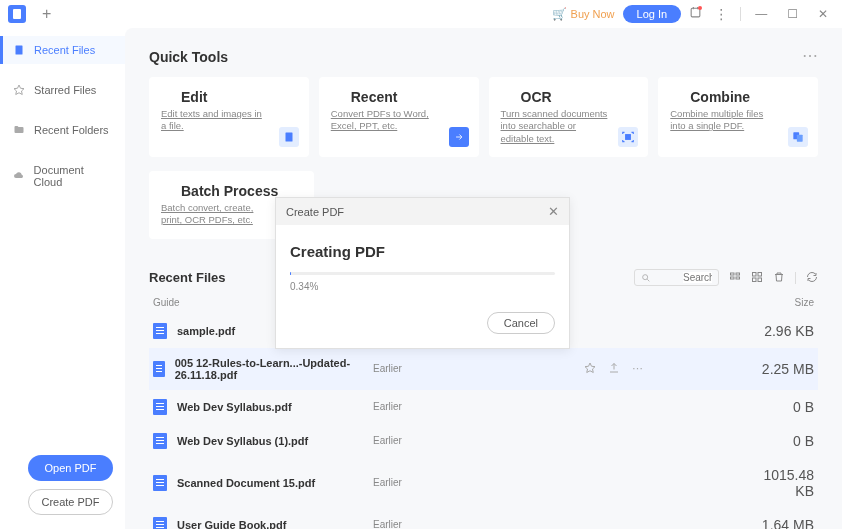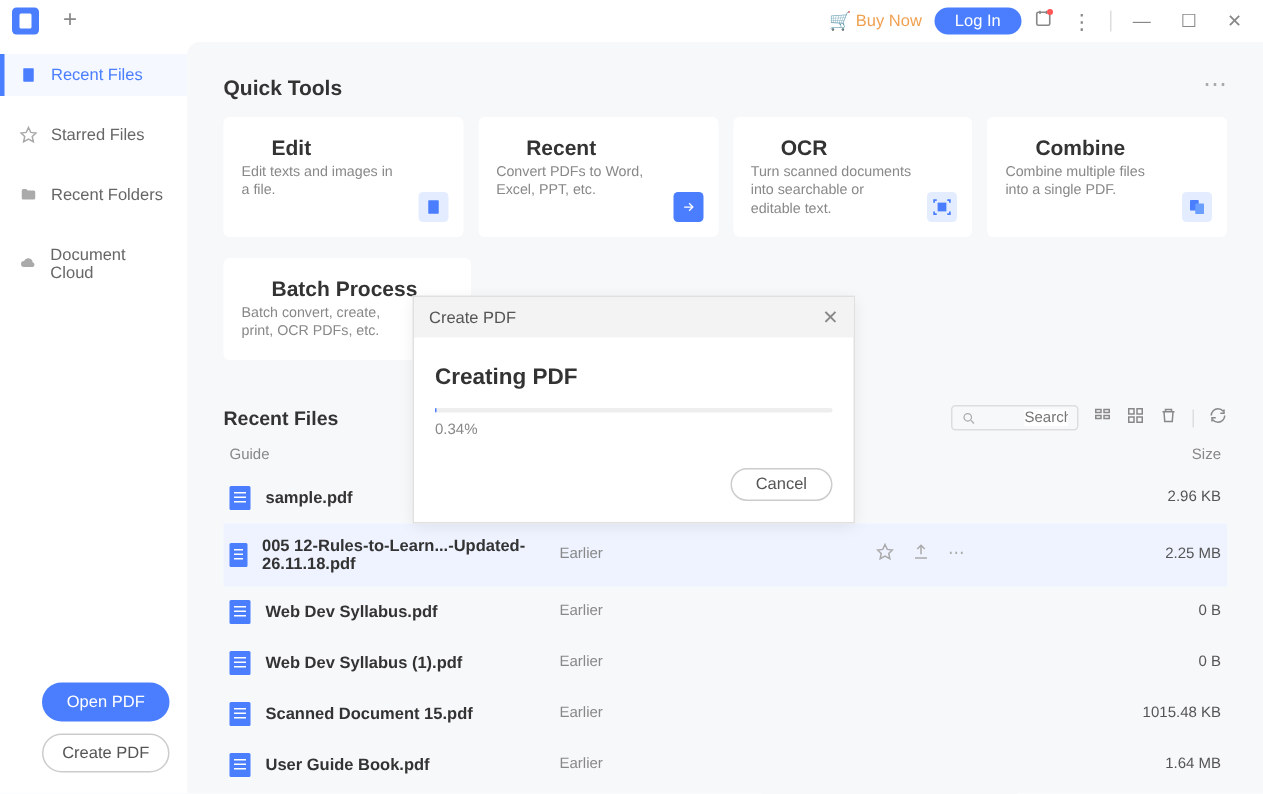--- a/index.html
+++ b/index.html
@@ -30,21 +30,21 @@
 .btn-secondary { background: #fff; color: #555; border: 1px solid #ccc; border-radius: 14px; padding: 6px 0; font-size: 11px; cursor: pointer; }
 
 .content { flex: 1; background: #f7f8fa; border-radius: 8px 0 0 0; padding: 18px 24px 0; overflow-y: auto; }
 .section-head { display: flex; align-items: flex-end; margin-bottom: 12px; }
 .section-title { font-size: 14px; font-weight: 600; color: #333; }
 .more-dots { margin-left: auto; color: #aaa; cursor: pointer; }
 
 .tools-grid { display: flex; gap: 10px; margin-bottom: 14px; }
 .tool-card { flex: 1; background: #fff; border-radius: 4px; padding: 12px; position: relative; min-height: 70px; cursor: pointer; }
 .tool-title { font-size: 14px; font-weight: 700; color: #333; margin-bottom: 3px; padding-left: 20px; }
-.tool-desc { font-size: 9.5px; color: #888; line-height: 1.3; max-width: 80%; }
+.tool-desc { font-size: 9.5px; color: #888; line-height: 1.3; max-width: 80%; text-decoration: underline; }
 .tool-icon { position: absolute; right: 10px; bottom: 10px; width: 20px; height: 20px; display: flex; align-items: center; justify-content: center; border-radius: 3px; }
 .tool-icon.blue { background: #e3edff; color: #4a7eff; }
 .tool-icon.blue2 { background: #4a7eff; color: #fff; }
 
 .batch-card { background: #fff; border-radius: 4px; padding: 12px; width: 165px; margin-bottom: 30px; }
 
 .recent-head { display: flex; align-items: center; margin-bottom: 10px; }
 .recent-head .section-title { font-size: 13px; }
 .recent-tools { margin-left: auto; display: flex; align-items: center; gap: 10px; }
 .search-box { display: flex; align-items: center; border: 1px solid #ddd; border-radius: 3px; padding: 2px 6px; width: 85px; gap: 28px; }
@@ -57,21 +57,21 @@
 .fh-name { flex: 1; }
 .fh-size { width: 60px; text-align: right; }
 
 .file-row { display: flex; align-items: center; padding: 9px 4px; font-size: 11px; color: #333; cursor: pointer; }
 .file-row.sel { background: #eef3ff; }
 .file-icon { width: 14px; height: 16px; background: #4a7eff; border-radius: 1px; margin-right: 10px; position: relative; }
 .file-icon::after { content: ""; position: absolute; top: 4px; left: 3px; right: 3px; height: 1.5px; background: #fff; box-shadow: 0 3px 0 #fff, 0 6px 0 #fff; }
 .file-row .name-col { width: 220px; display: flex; align-items: center; font-weight: bold; }
 .file-row .time-col { width: 110px; font-size: 10px; color: #888; }
 .file-row .act-col { flex: 1; display: flex; gap: 12px; color: #aaa; justify-content: center; }
-.file-row .size-col { width: 70px; text-align: right; font-size: 10px; color: #555; }
+.file-row .size-col { width: 70px; text-align: right; font-size: 14px; color: #555; }
 
 .modal { position: absolute; left: 275px; top: 197px; width: 295px; background: #fff; border: 1px solid #e0e0e0; box-shadow: 0 2px 10px rgba(0,0,0,0.08); }
 .modal-head { background: #f3f3f3; padding: 6px 10px; display: flex; align-items: center; font-size: 11px; color: #555; }
 .modal-close { margin-left: auto; color: #888; cursor: pointer; font-size: 13px; }
 .modal-body { padding: 18px 14px 10px; }
 .modal-title { font-size: 15px; font-weight: 700; color: #333; margin-bottom: 12px; }
 .progress-bar { height: 3px; background: #eee; border-radius: 2px; margin-bottom: 6px; position: relative; }
 .progress-fill { height: 100%; background: #4a7eff; border-radius: 2px; }
 .progress-text { font-size: 10px; color: #888; }
 .modal-footer { padding: 10px 14px 14px; display: flex; justify-content: flex-end; }

